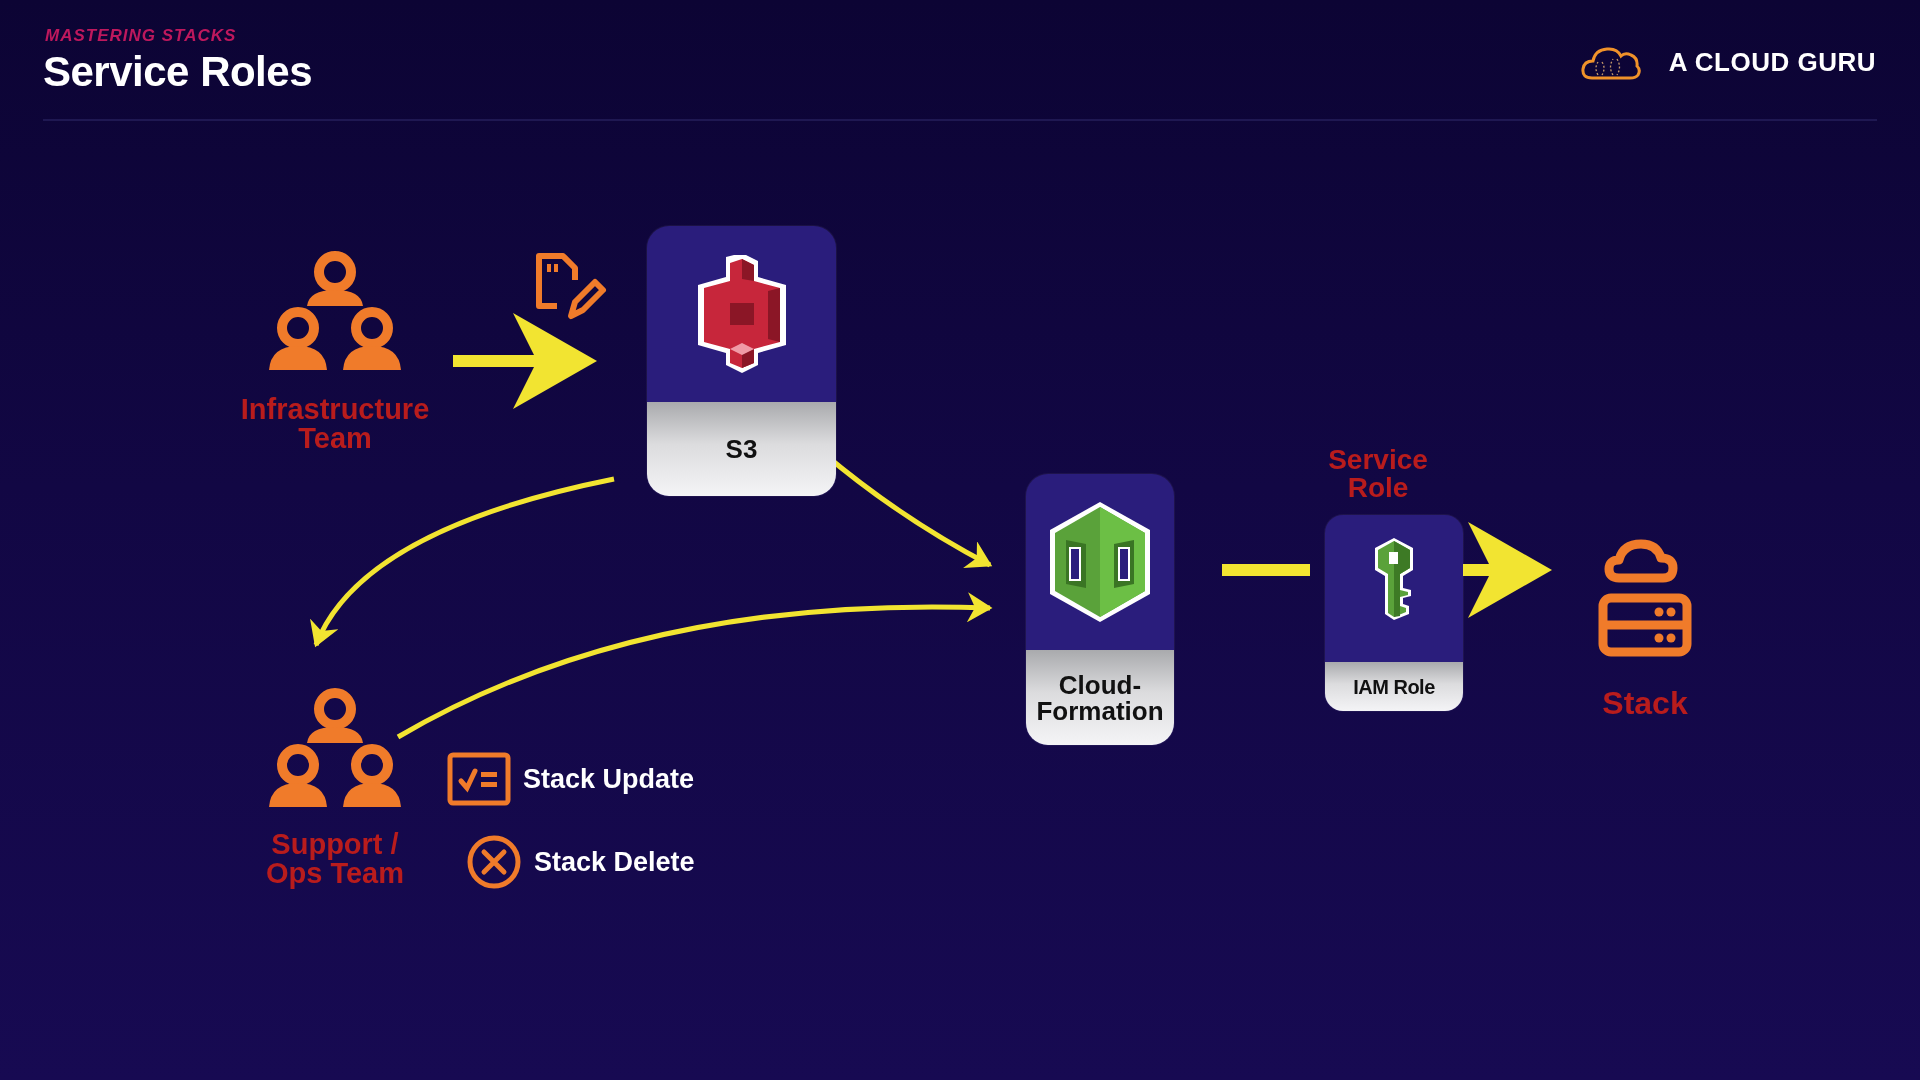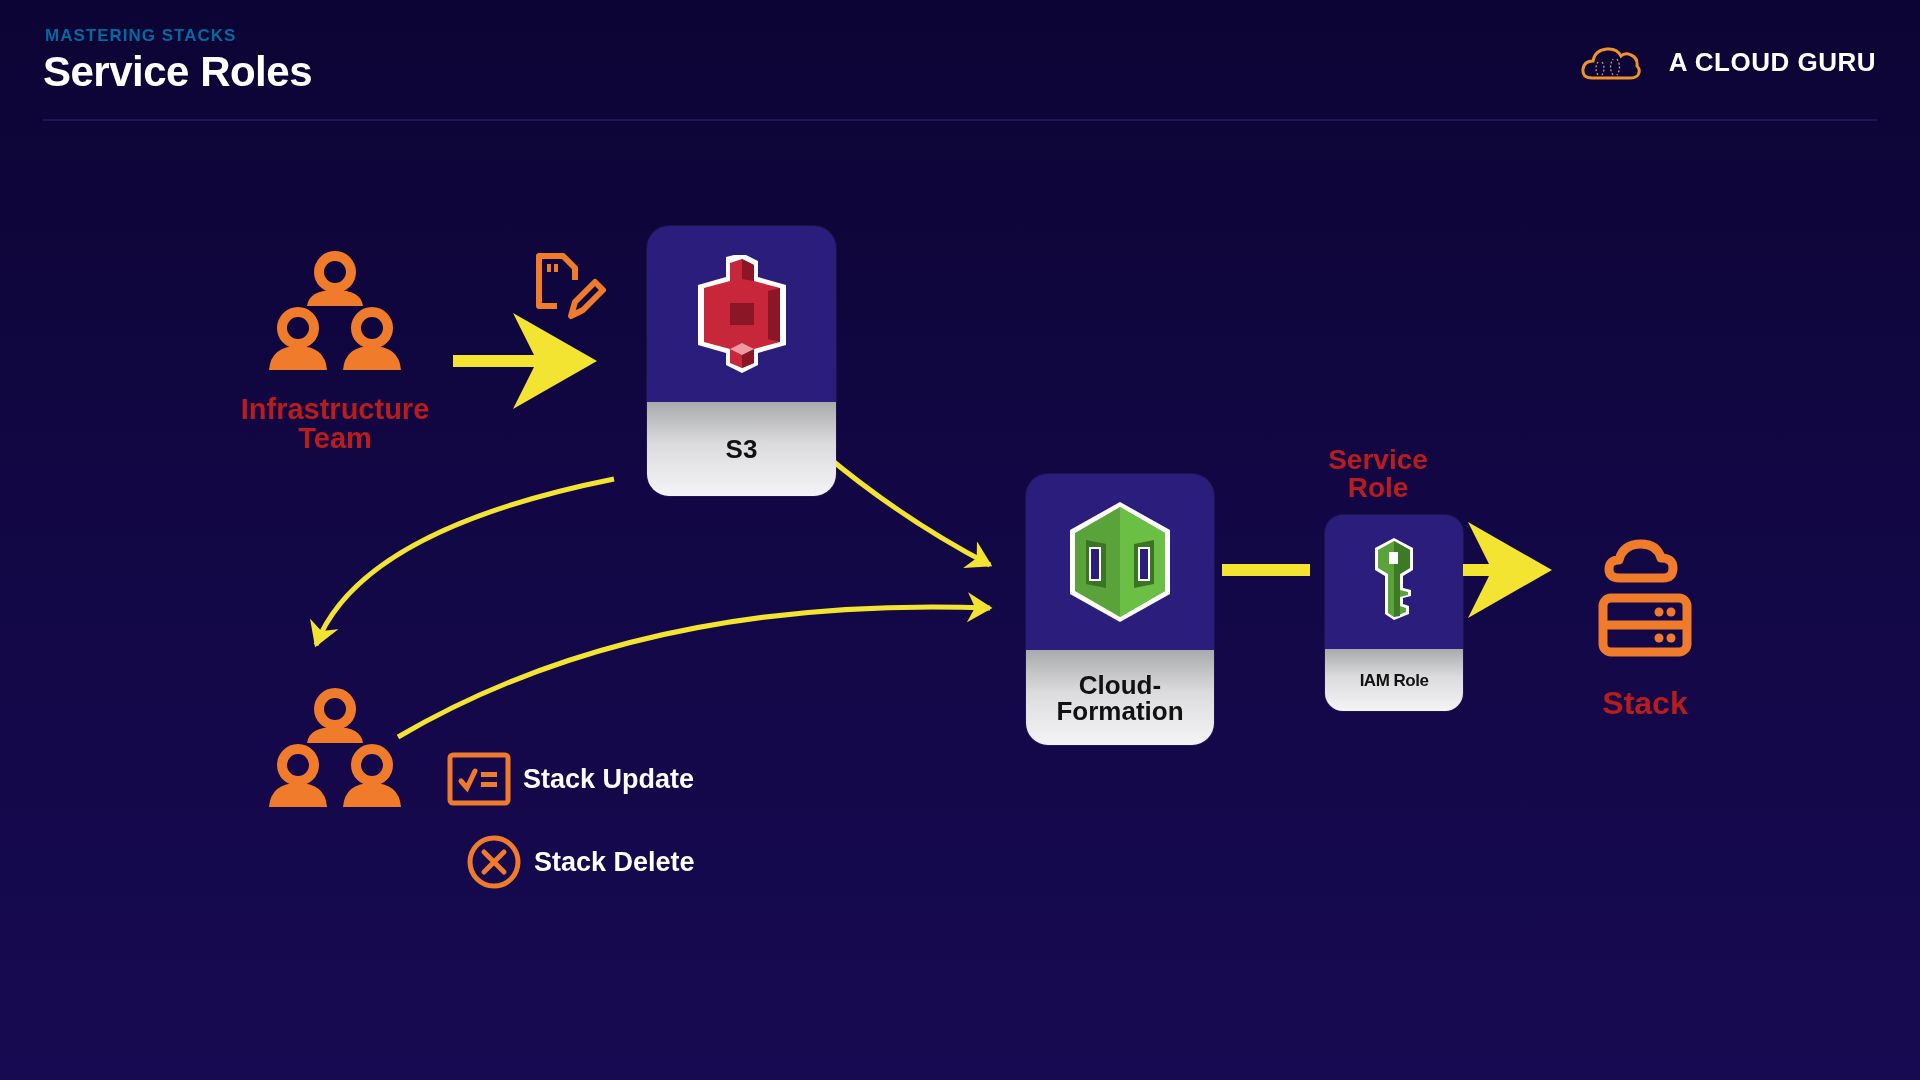--- a/index.html
+++ b/index.html
@@ -1,20 +1,20 @@
 <!DOCTYPE html>
 <html><head>
 <meta charset="utf-8">
 <style>
   html,body{margin:0;padding:0;}
   body{width:1920px;height:1080px;overflow:hidden;position:relative;
     background:linear-gradient(180deg,#0c0434 0%,#120744 45%,#170a52 100%);
     font-family:"Liberation Sans",sans-serif;color:#fff;}
   .abs{position:absolute;}
-  .eyebrow{left:45px;top:26px;font-size:17px;font-weight:700;letter-spacing:1px;color:#0369a1;}
+  .eyebrow{left:45px;top:26px;font-size:17px;font-weight:700;letter-spacing:1px;color:#be185d;font-style:italic;}
   .title{left:43px;top:48px;font-size:42px;font-weight:700;color:#fff;letter-spacing:-0.5px;}
   .rule{left:43px;top:119px;width:1834px;height:2px;background:#1f1852;}
   .brand{right:44px;top:42px;display:flex;align-items:center;gap:27px;}
   .brand-text{font-size:26px;font-weight:700;letter-spacing:0.5px;color:#fff;}
   .label{font-weight:700;color:#b91c1c;text-align:center;line-height:1.0;}
   .card{position:absolute;border-radius:22px;overflow:hidden;background:#2a1d7c;
         box-shadow:0 0 0 1px rgba(255,255,255,0.05);margin-left:16px;}
   .card .top{position:absolute;left:0;right:0;top:0;display:flex;align-items:center;justify-content:center;}
   .card .bot{position:absolute;left:0;right:0;bottom:0;
         background:linear-gradient(180deg,#a9aaad 0%,#dcdcde 45%,#f4f4f6 100%);
@@ -87,21 +87,21 @@
       <path d="M36 2 L52 -2 L68 6 V22 L96 30 V90 L68 98 V110 L52 118 L36 110 V98 L8 90 V30 L36 22 Z" fill="#fff"></path>
       <path d="M40 8 L52 4 L64 10 V26 L90 33 V87 L64 94 V108 L52 113 L40 108 V94 L14 87 V33 L40 26 Z" fill="#c7263b"></path>
       <path d="M52 4 L64 10 V26 L52 24 Z M90 33 V87 L78 84 V36 Z M64 94 V108 L52 113 V96 Z" fill="#8b1626"></path>
       <rect x="40" y="48" width="24" height="22" fill="#8b1626"></rect>
       <path d="M40 94 L52 88 L64 94 L52 100 Z" fill="#f09aa6"></path>
     </svg>
   </div>
   <div class="bot" style="height:94px;font-size:26px;">S3</div>
 </div>
 
-<div class="card" style="left:1010px;top:474px;width:188px;height:271px;">
+<div class="card" style="left:1010px;top:474px;width:148px;height:271px;">
   <div class="top" style="height:176px;">
     <svg width="108" height="124" viewBox="0 0 108 124">
       <path d="M54 2 L104 30 V94 L54 122 L4 94 V30 Z" fill="#fff"></path>
       <path d="M54 7 L99 33 V91 L54 117 L9 91 V33 Z" fill="#5aa23a"></path>
       <path d="M54 7 L54 117 L99 91 V33 Z" fill="#6cbf45"></path>
       <path d="M20 40 L40 44 V88 L20 84 Z" fill="#3a7524"></path>
       <rect x="24" y="48" width="10" height="32" fill="#2a1d7c" stroke="#fff" stroke-width="2"></rect>
       <path d="M88 40 L68 44 V88 L88 84 Z" fill="#3a7524"></path>
       <rect x="73" y="48" width="10" height="32" fill="#2a1d7c" stroke="#fff" stroke-width="2"></rect>
     </svg>
@@ -119,21 +119,21 @@
 
 <div class="card" style="left:1309px;top:515px;width:138px;height:196px;border-radius:18px;">
   <div class="top" style="height:127px;">
     <svg width="50" height="86" viewBox="0 0 50 86">
       <path d="M25 2 L44 12 V34 L34 40 V52 L42 54 V60 L34 62 V68 L40 70 V78 L25 84 L16 78 V40 L6 34 V12 Z" fill="#fff"></path>
       <path d="M25 5 L41 14 V32 L31 38 V54 L39 56 V59 L31 61 V70 L37 72 V76 L25 81 L19 77 V38 L9 32 V14 Z" fill="#5aa23a"></path>
       <path d="M25 5 L41 14 V32 L31 38 V80 L25 81 Z" fill="#3d7a25"></path>
       <rect x="20" y="16" width="9" height="12" fill="#fff"></rect>
     </svg>
   </div>
-  <div class="bot" style="height:62px;font-size:17px;letter-spacing:-0.5px;">IAM Role</div>
+  <div class="bot" style="height:49px;font-size:20px;letter-spacing:-0.5px;">IAM Role</div>
 </div>
 
 <div class="abs" style="left:1590px;top:532px;width:110px;">
   <svg width="96" height="126" viewBox="0 0 96 126" style="display:block;margin:0 auto;">
     <path d="M22 46 Q12 46 12 37 Q12 28 22 28 Q26 12 44 12 Q60 12 64 26 Q76 26 76 36 Q76 46 66 46 Z" fill="none" stroke="#f07b2a" stroke-width="9" stroke-linejoin="round"></path>
     <rect x="6" y="66" width="84" height="54" rx="8" fill="none" stroke="#f07b2a" stroke-width="9"></rect>
     <line x1="6" y1="93" x2="90" y2="93" stroke="#f07b2a" stroke-width="9"></line>
     <g fill="#f07b2a">
         <circle cx="62" cy="80" r="4.5"></circle>
         <circle cx="74" cy="80" r="4.5"></circle>
@@ -150,20 +150,24 @@
       <circle cx="70" cy="24" r="16"></circle>
       <circle cx="33" cy="80" r="16"></circle>
       <circle cx="107" cy="80" r="16"></circle>
     </g>
     <g fill="#f07b2a">
       <path d="M42 58 Q44 42 70 42 Q96 42 98 58 Z"></path>
       <path d="M4 122 Q6 98 33 98 Q60 98 62 122 Z"></path>
       <path d="M78 122 Q80 98 107 98 Q134 98 136 122 Z"></path>
     </g>
   </svg>
+  <div class="label" style="font-size:29px;margin-top:20px;">
+    <div>Support /</div>
+    <div>Ops Team</div>
+  </div>
 </div>
 
 <div class="legend-row" style="left:447px;top:752px;">
   <svg width="64" height="54" viewBox="0 0 64 54">
     <rect x="3" y="3" width="58" height="48" rx="3" fill="none" stroke="#f07b2a" stroke-width="5"></rect>
     <path d="M14 29 L20 36 L28 19" fill="none" stroke="#f07b2a" stroke-width="5" stroke-linecap="round"></path>
     <rect x="34" y="20" width="16" height="5" fill="#f07b2a"></rect>
       <rect x="34" y="30" width="16" height="5" fill="#f07b2a"></rect>
   </svg>
   <span class="legend-text">Stack Update</span>

